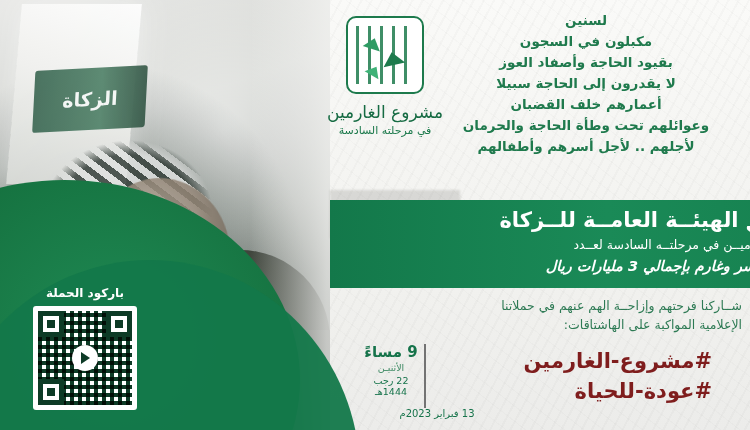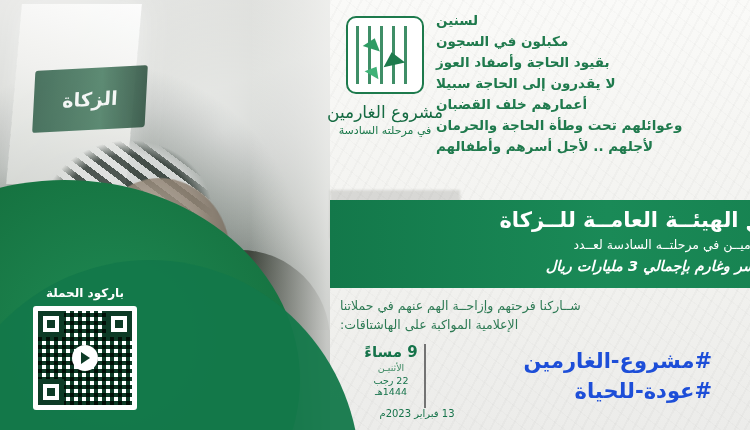--- a/index.html
+++ b/index.html
@@ -122,21 +122,21 @@
   .logo-title{
     margin-top:8px;color:#166b43;font-weight:normal;font-size:17px;direction:rtl;
   }
   .logo-sub{
     margin-top:2px;color:#1d7a4c;font-size:11px;direction:rtl;
   }
 
   
   .poem{
     position:absolute;right:14px;top:10px;width:300px;
-    direction:rtl;text-align:left;color:#1f7a4d;
+    direction:rtl;text-align:center;color:#1f7a4d;
     font-size:13.5px;line-height:21px;font-weight:bold;
   }
   .poem div{white-space:nowrap;}
 
   
   .band{
     position:absolute;left:330px;top:200px;width:504px;height:88px;
     background:linear-gradient(90deg,#13784a 0%,#1a8a57 55%,#16804f 100%);
     direction:rtl;text-align:right;color:#ffffff;
     padding:8px 18px 0 10px;box-sizing:border-box;
@@ -147,42 +147,42 @@
   .band h2{
     margin:5px 0 0 0;font-size:12.5px;font-weight:normal;letter-spacing:.5px;
   }
   .band h3{
     margin:6px 0 0 0;font-size:14.5px;font-weight:bold;font-style:italic;
   }
 
   
   .cta{
     position:absolute;left:330px;top:296px;width:420px;
-    direction:rtl;text-align:left;padding-left:10px;padding-right:16px;
+    direction:rtl;text-align:right;padding-left:10px;padding-right:8px;
     box-sizing:border-box;color:#2d7a54;font-size:12.5px;line-height:19px;
   }
 
   
   .hashtags{
     position:absolute;left:430px;top:346px;width:300px;
     direction:rtl;text-align:right;padding-right:18px;box-sizing:border-box;
-    color:#1d4ed8;font-weight:bold;font-size:21px;line-height:30px;
+    color:#7f1d1d;font-weight:bold;font-size:21px;line-height:30px;
   }
 
   
   .datebadge{
     position:absolute;left:358px;top:344px;width:66px;height:64px;
     direction:rtl;text-align:center;color:#15734a;
     border-right:2px solid #737373;
   }
   .datebadge .time{font-size:15px;font-weight:bold;line-height:17px;}
   .datebadge .day{font-size:9.5px;margin-top:1px;color:#3d8a63;}
   .datebadge .hijri{font-size:9.5px;margin-top:2px;}
   .date-greg{
-    position:absolute;left:352px;top:408px;width:130px;
+    position:absolute;left:372px;top:408px;width:130px;
     direction:rtl;text-align:center;color:#15734a;font-size:10px;
   }
 
   
   .qrwrap{
     position:absolute;left:22px;top:286px;width:126px;text-align:center;
     color:#ffffff;
   }
   .qr-label{font-size:12px;font-weight:bold;direction:rtl;margin-bottom:6px;}
   .qr{

